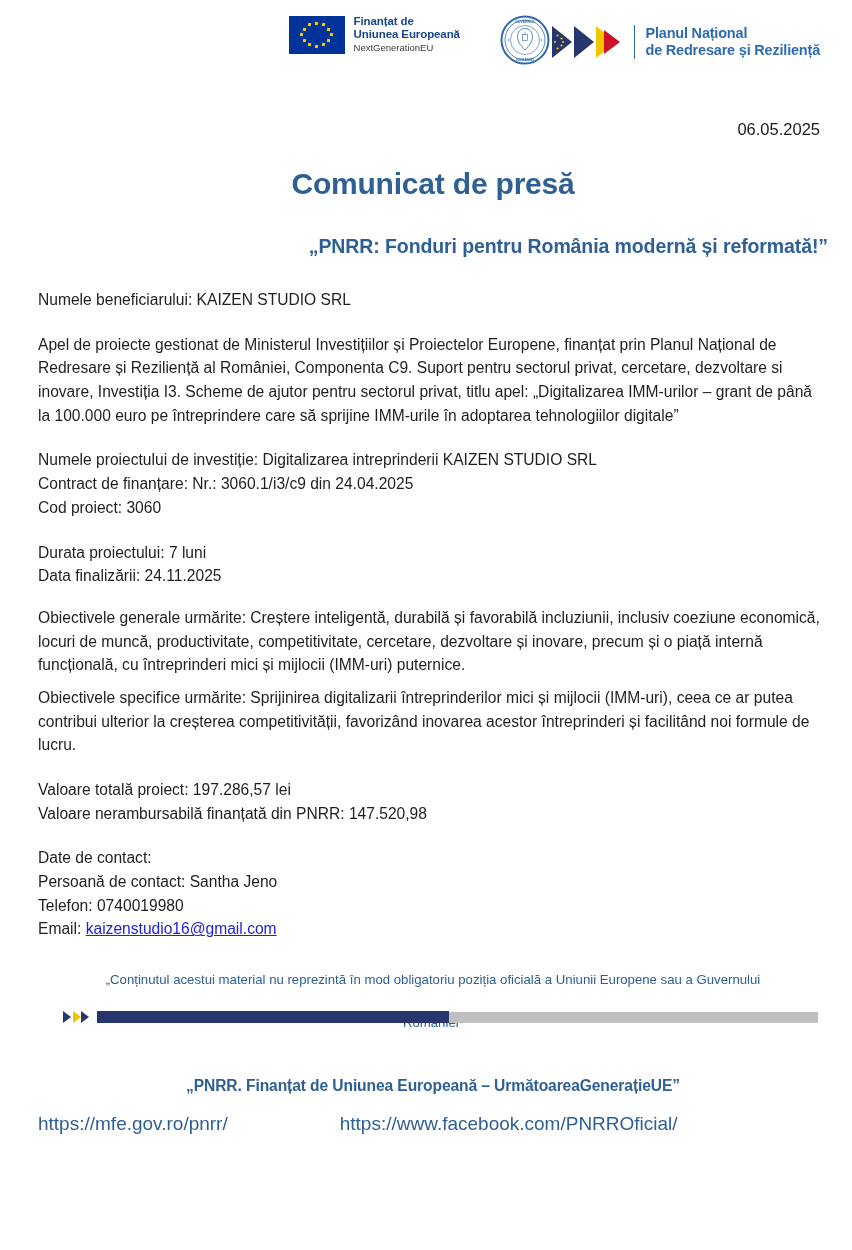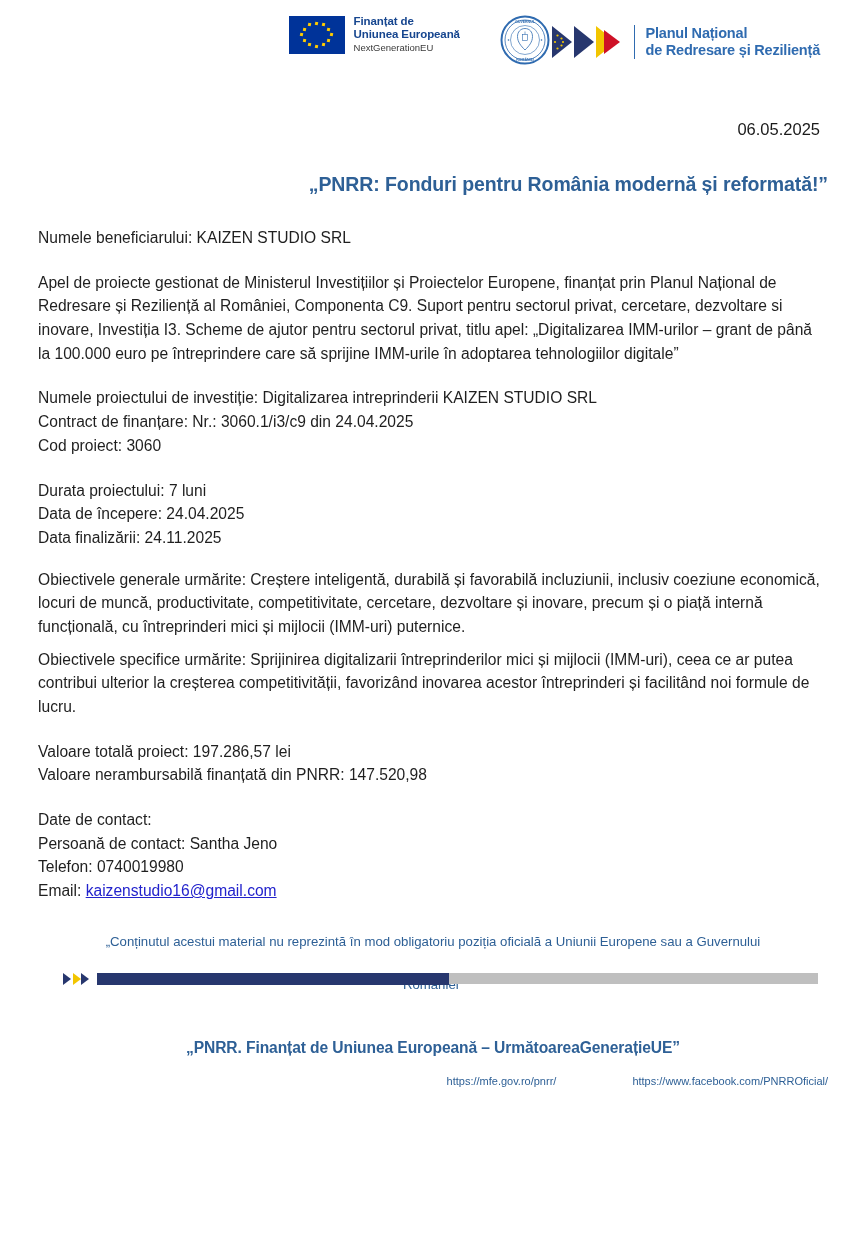--- a/index.html
+++ b/index.html
@@ -189,24 +189,24 @@
   .footer-tag {
     text-align: center;
     font-size: 15.6px;
     font-weight: bold;
     color: #2e6096;
     margin-top: 44px;
     letter-spacing: -0.1px;
   }
   .footer-links {
     display: flex;
-    justify-content: flex-end;
-    gap: 76px;
+    justify-content: flex-start;
+    gap: 112px;
     margin-top: 18px;
-    font-size: 11px;
+    font-size: 19px;
     color: #2e6096;
   }
   .footer-links a {
     color: #2e6096;
     text-decoration: none;
   }
 </style>
 </head>
 <body>
 
@@ -273,39 +273,39 @@
       <div class="l1">Planul Național</div>
       <div class="l2">de Redresare și Reziliență</div>
     </div>
   </div>
 </div>
 
 <div class="page">
 
   <div class="doc-date">06.05.2025</div>
 
+  <div class="title-main">Comunicat de presă</div>
   <div class="title-sub">„PNRR: Fonduri pentru România modernă și reformată!”</div>
 
   <div class="body-block gap-lg">
     <p>Numele beneficiarului: KAIZEN STUDIO SRL</p>
   </div>
 
   <div class="body-block gap-sm">
     <p>Apel de proiecte gestionat de Ministerul Investițiilor și Proiectelor Europene, finanțat prin Planul Național de Redresare și Reziliență al României, Componenta C9. Suport pentru sectorul privat, cercetare, dezvoltare si inovare, Investiția I3. Scheme de ajutor pentru sectorul privat,  titlu apel: „Digitalizarea IMM-urilor – grant de până la 100.000 euro pe întreprindere care să sprijine IMM-urile în adoptarea tehnologiilor digitale”</p>
   </div>
 
   <div class="body-block gap-sm tight">
     <p>Numele proiectului de investiție: Digitalizarea intreprinderii KAIZEN STUDIO SRL</p>
     <p>Contract de finanțare: Nr.: 3060.1/i3/c9 din 24.04.2025</p>
     <p>Cod proiect: 3060</p>
   </div>
 
   <div class="body-block gap-sm tight">
     <p>Durata proiectului: 7 luni</p>
-    <p>Data de începere: 24.04.2025</p>
     <p>Data finalizării: 24.11.2025</p>
   </div>
 
   <div class="body-block gap-md">
     <p>Obiectivele generale urmărite: Creștere inteligentă, durabilă și favorabilă incluziunii, inclusiv coeziune economică, locuri de muncă, productivitate, competitivitate, cercetare, dezvoltare și inovare, precum și o piață internă funcțională, cu întreprinderi mici și mijlocii (IMM-uri) puternice.</p>
   </div>
 
   <div class="body-block" style="margin-top:9px;">
     <p>Obiectivele specifice urmărite: Sprijinirea digitalizarii întreprinderilor mici și mijlocii (IMM-uri), ceea ce ar putea contribui ulterior la creșterea competitivității, favorizând inovarea acestor întreprinderi și facilitând noi formule de lucru.</p>
   </div>

